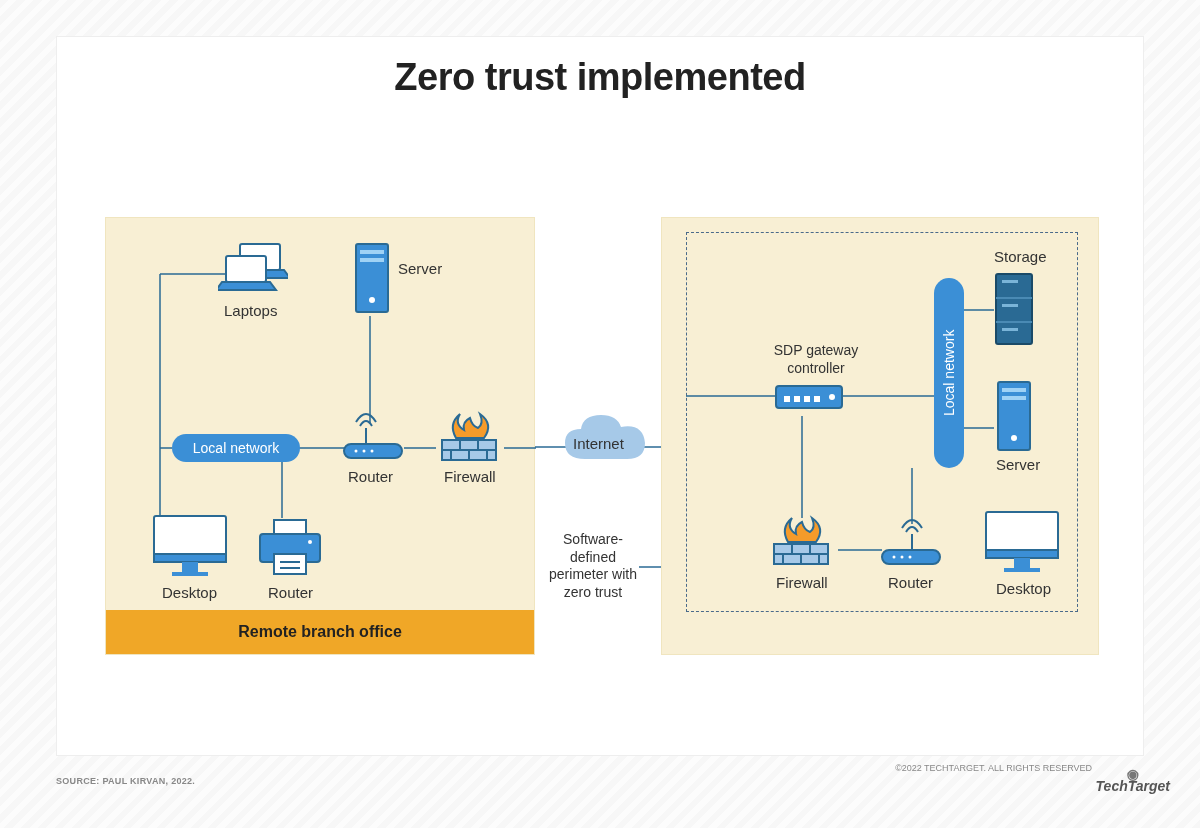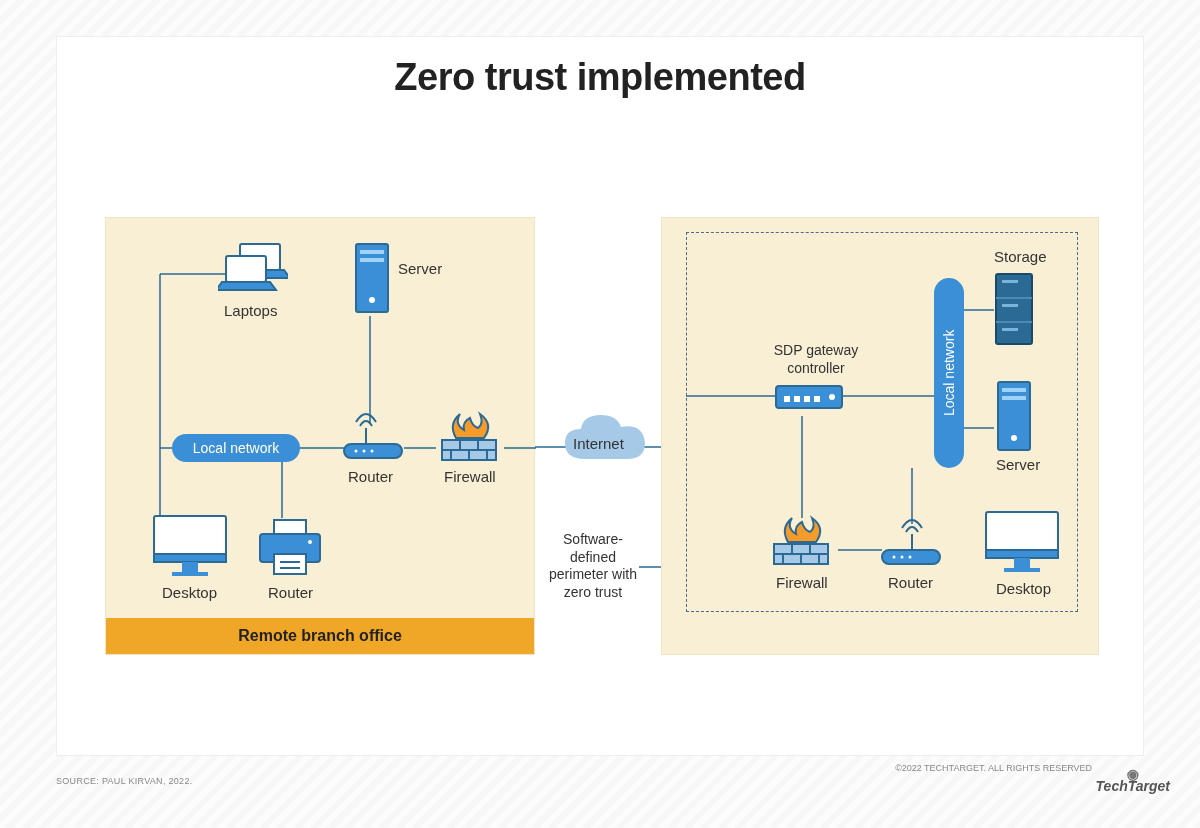--- a/index.html
+++ b/index.html
@@ -15,21 +15,21 @@
   .title {
     text-align:center; font-weight:700; color:#222; line-height:1.25;
     font-size:38px; margin-top:17px; letter-spacing:-0.5px;
   }
   .panel {
     position:absolute; background:#f8efd4; border:1px solid #f0e5bf;
   }
   .panel-left { left:48px; top:180px; width:430px; height:438px; }
   .panel-right { left:604px; top:180px; width:438px; height:438px; }
   .panel-footer {
-    position:absolute; left:0; bottom:0; right:0; height:36px;
+    position:absolute; left:0; bottom:0; right:0; height:44px;
     background:#f0a727; color:#222; font-weight:700; font-size:16px;
     display:flex; align-items:center; justify-content:center;
   }
   .dashed {
     position:absolute; border:1.5px dashed #4a6a8a;
   }
   .label { position:absolute; font-size:15px; color:#333; text-align:center; }
   .label.small { font-size:14px; line-height:1.25; }
   .icon { position:absolute; }
   .pill {
@@ -37,21 +37,21 @@
     display:flex; align-items:center; justify-content:center;
     border-radius:999px;
   }
   .pill-h { height:28px; padding:0 14px; }
   .pill-v {
     width:30px; writing-mode:vertical-rl; transform:rotate(180deg);
     padding:14px 0;
   }
   .credits {
     position:absolute; left:56px; bottom:40px; font-size:9px; color:#888;
-    line-height:1.4; text-transform:uppercase; letter-spacing:0.3px;
+    line-height:1.4; text-transform:uppercase; letter-spacing:0.3px;font-weight:bold;
   }
   .copyright {
     position:absolute; right:108px; bottom:55px; font-size:9px; color:#888;
     text-transform:uppercase;
   }
   .logo {
     position:absolute; right:30px; bottom:34px; font-size:14px; font-weight:600;
     color:#555; font-style:italic;
   }
   .logo .eye {

